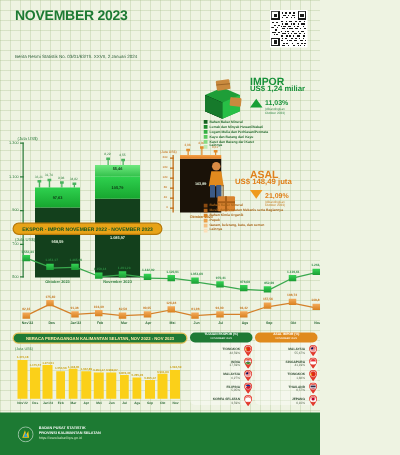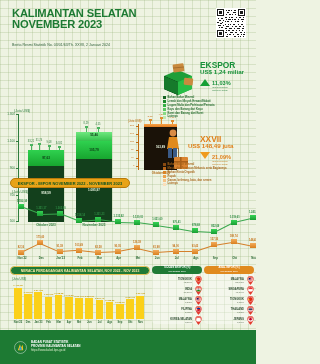--- a/index.html
+++ b/index.html
@@ -134,21 +134,20 @@
   .furl{ color:#d7ecc9; font-weight:normal; font-size:2.8px;}
 </style>
 </head>
 <body>
 
 <div class="wrap">
   <div class="paper-grid"></div>
 
   <div class="header">
     <div class="title">
-      <div>KALIMANTAN SELATAN</div>
       <div>NOVEMBER 2023</div>
     </div>
     <div class="subtitle">Berita Resmi Statistik No. 03/01/63/Th. XXVII, 2 Januari 2024</div>
     <div class="qr">
       <svg class="qr-inner" viewBox="0 0 29 29" shape-rendering="crispEdges">
         <rect width="29" height="29" fill="#fff"></rect>
         <g fill="#1a1a1a">
           <rect x="0" y="0" width="7" height="1"></rect>
             <rect x="0" y="0" width="1" height="7"></rect>
           <rect x="6" y="0" width="1" height="7"></rect>
@@ -338,21 +337,21 @@
   <div>
     <svg style="position:absolute; left:160px; top:62px; width:36px; height:34px;" viewBox="0 0 36 34">
       <polygon points="4,14 18,8 32,14 32,27 18,33 4,27" fill="#1e9e38"></polygon>
       <polygon points="4,14 18,20 18,33 4,27" fill="#15httle7a2b"></polygon>
       <polygon points="4,14 18,20 18,33 4,27" fill="#167a2b"></polygon>
       <polygon points="18,20 32,14 32,27 18,33" fill="#27bf46"></polygon>
       <rect x="13" y="2" width="11" height="8" rx="1" fill="#c98a3e" transform="rotate(-8 18 6)"></rect>
       <rect x="24" y="16" width="9" height="7" rx="1" fill="#c98a3e" transform="rotate(6 28 19)"></rect>
       <line x1="13" y1="6" x2="24" y2="5" stroke="#9d6628" stroke-width="0.8"></line>
     </svg>
-    <div class="ekspor-title">EKSPOR</div>
+    <div class="ekspor-title">IMPOR</div>
     <div class="ekspor-value">US$ 1,24 miliar</div>
     <div class="tri-up"></div>
     <div class="ekspor-pct">11,03%</div>
     <div class="ekspor-note">
       <div>(dibandingkan</div>
       <div>Oktober 2023)</div>
     </div>
     <div class="leg" style="left:163px; top:96px; width:92px;">
       <div class="leg-row">
           <span class="sw" style="background:#14631f"></span>
@@ -385,21 +384,21 @@
     <svg style="position:absolute; left:160px; top:128px; width:30px; height:42px;" viewBox="0 0 30 42">
       <circle cx="13" cy="5" r="3.4" fill="#d98b45"></circle>
       <path d="M9 9 h8 l2 12 h-12 z" fill="#e08a1e"></path>
       <rect x="8" y="20" width="4" height="10" fill="#3b5a86"></rect>
       <rect x="13" y="20" width="4" height="10" fill="#3b5a86"></rect>
       <rect x="18" y="20" width="1" height="11" fill="#8a6a3a"></rect>
       <rect x="14" y="29" width="14" height="12" rx="1" fill="#d98330"></rect>
       <rect x="14" y="33" width="14" height="1.6" fill="#a85f18"></rect>
       <rect x="20" y="29" width="1.6" height="12" fill="#a85f18"></rect>
     </svg>
-    <div class="impor-title">XXVII</div>
+    <div class="impor-title">ASAL</div>
     <div class="impor-value">US$ 148,49 juta</div>
     <div class="tri-down"></div>
     <div class="impor-pct">21,09%</div>
     <div class="impor-note">
       <div>(dibandingkan</div>
       <div>Oktober 2023)</div>
     </div>
     <div class="leg leg-imp" style="left:163px; top:163px; width:92px;">
       <div class="leg-row">
           <span class="sw" style="background:#8a4a10"></span>

